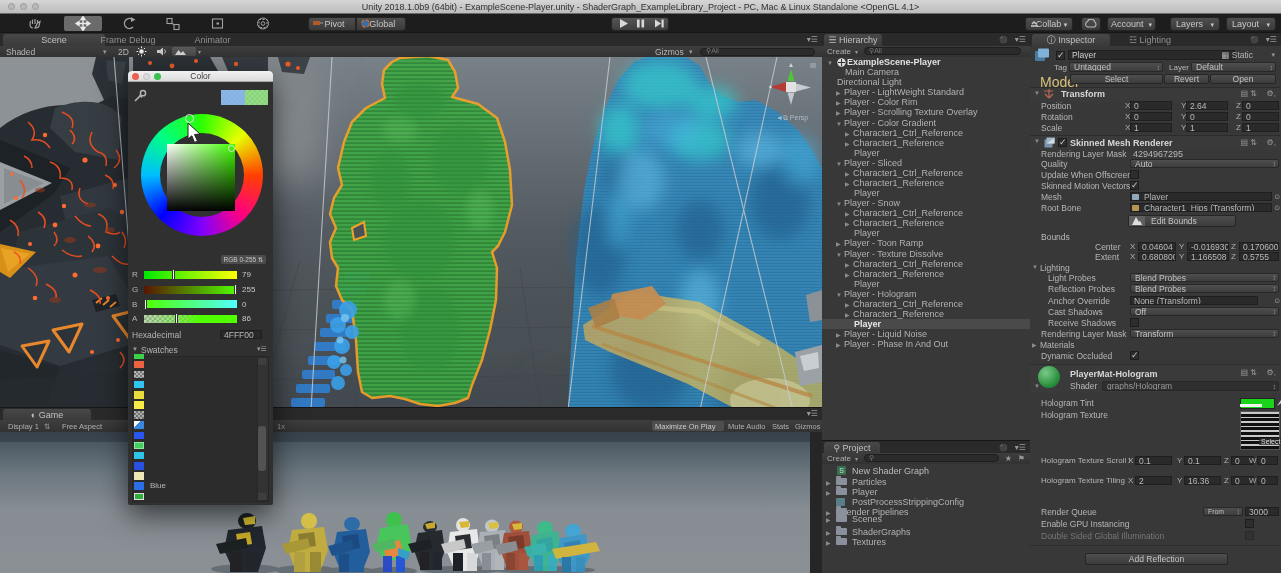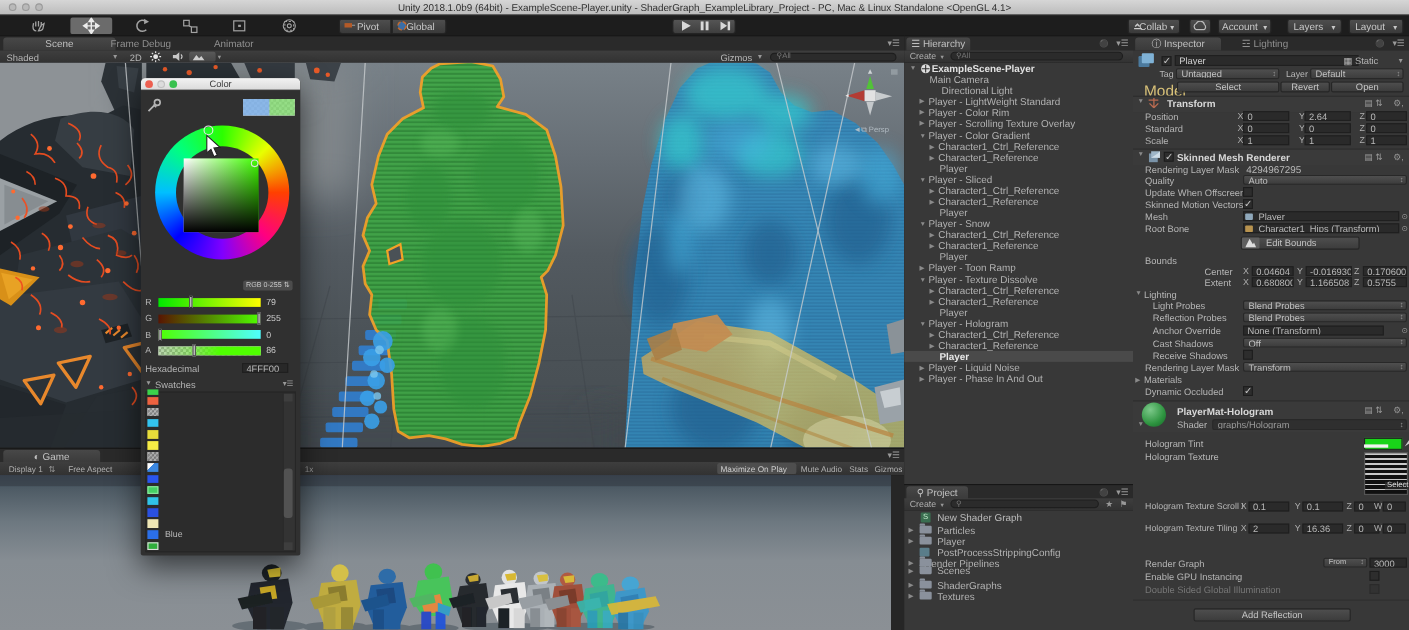--- a/index.html
+++ b/index.html
@@ -579,21 +579,21 @@
   <div class="searchbox" style="left:42px;top:1px;width:157px;height:8px"></div>
   <span class="abs" style="left:47px;top:1px;font-size:7px;color:#777">⚲All</span>
 </div>
 <div class="abs" id="hierarchy" style="left:822px;top:57px;width:208px;height:383px;background:#383838;overflow:hidden">
   <div class="hsel" style="top:262px"></div>
   <div class="hr h0 b" style="top:0px;color:#e2e2e2"><s class="a0">▼</s><svg class="hico" width="9" height="9" viewBox="0 0 9 9">
         <circle cx="4.5" cy="4.5" r="4.2" fill="#ddd"></circle>
         <path d="M4.5 1 L4.5 8 M1 4.5 L8 4.5" stroke="#333" stroke-width="1"></path>
       </svg>ExampleScene-Player</div>
   <div class="hr h1" style="top:10.1px;padding-left:23px">Main Camera</div>
-  <div class="hr h1" style="top:20.2px;padding-left:34px">Directional Light</div>
+  <div class="hr h1" style="top:20.2px;padding-left:15px">Directional Light</div>
   <div class="hr h1" style="top:30.2px"><s class="a1">▶</s>Player - LightWeight Standard</div>
   <div class="hr h1" style="top:40.3px"><s class="a1">▶</s>Player - Color Rim</div>
   <div class="hr h1" style="top:50.4px"><s class="a1">▶</s>Player - Scrolling Texture Overlay</div>
   <div class="hr h1" style="top:60.5px"><s class="a1">▼</s>Player - Color Gradient</div>
   <div class="hr h2" style="top:70.6px"><s class="a2">▶</s>Character1_Ctrl_Reference</div>
   <div class="hr h2" style="top:80.6px"><s class="a2">▶</s>Character1_Reference</div>
   <div class="hr h2" style="top:90.7px;padding-left:32px">Player</div>
   <div class="hr h1" style="top:100.8px"><s class="a1">▼</s>Player - Sliced</div>
   <div class="hr h2" style="top:110.9px"><s class="a2">▶</s>Character1_Ctrl_Reference</div>
   <div class="hr h2" style="top:121px"><s class="a2">▶</s>Character1_Reference</div>
@@ -677,21 +677,21 @@
   <div class="irow" style="top:55px">
       <span class="lbl">Position</span>
       <span class="xl" style="left:95px">X</span>
       <div class="fld" style="left:100px;top:0;width:42px;height:9px">0</div>
       <span class="xl" style="left:151px">Y</span>
       <div class="fld" style="left:156px;top:0;width:42px;height:9px">2.64</div>
       <span class="xl" style="left:206px">Z</span>
       <div class="fld" style="left:212px;top:0;width:37px;height:9px">0</div>
     </div>
   <div class="irow" style="top:66px">
-      <span class="lbl">Standard</span>
+      <span class="lbl">Rotation</span>
       <span class="xl" style="left:95px">X</span>
       <div class="fld" style="left:100px;top:0;width:42px;height:9px">0</div>
       <span class="xl" style="left:151px">Y</span>
       <div class="fld" style="left:156px;top:0;width:42px;height:9px">0</div>
       <span class="xl" style="left:206px">Z</span>
       <div class="fld" style="left:212px;top:0;width:37px;height:9px">0</div>
     </div>
   <div class="irow" style="top:77px">
       <span class="lbl">Scale</span>
       <span class="xl" style="left:95px">X</span>
@@ -838,21 +838,21 @@
       <span class="xl" style="left:98px">X</span>
       <div class="fld" style="left:105px;top:0;width:37px;height:9px">2</div>
       <span class="xl" style="left:147px">Y</span>
       <div class="fld" style="left:154px;top:0;width:37px;height:9px">16.36</div>
       <span class="xl" style="left:194px">Z</span>
       <div class="fld" style="left:201px;top:0;width:23px;height:9px">0</div>
       <span class="xl" style="left:219px">W</span>
       <div class="fld" style="left:227px;top:0;width:21px;height:9px">0</div>
     </div>
   <div class="irow" style="top:461px">
-      <span class="lbl" style="left:11px">Render Graph</span>
+      <span class="lbl" style="left:11px">Render Queue</span>
       <div class="drop" style="left:173px;top:0;width:40px;height:9px;line-height:8px;font-size:6.8px">From Shader</div>
       <div class="fld" style="left:215px;top:0;width:34px;height:9px">3000</div>
     </div>
   <div class="irow" style="top:473px">
       <span class="lbl" style="left:11px">Enable GPU Instancing</span>
       <div class="chk" style="left:215px;top:0"></div>
     </div>
   <div class="irow" style="top:485px">
       <span class="lbl" style="left:11px;color:#777">Double Sided Global Illumination</span>
       <div class="chk" style="left:215px;top:0;opacity:.5"></div>

